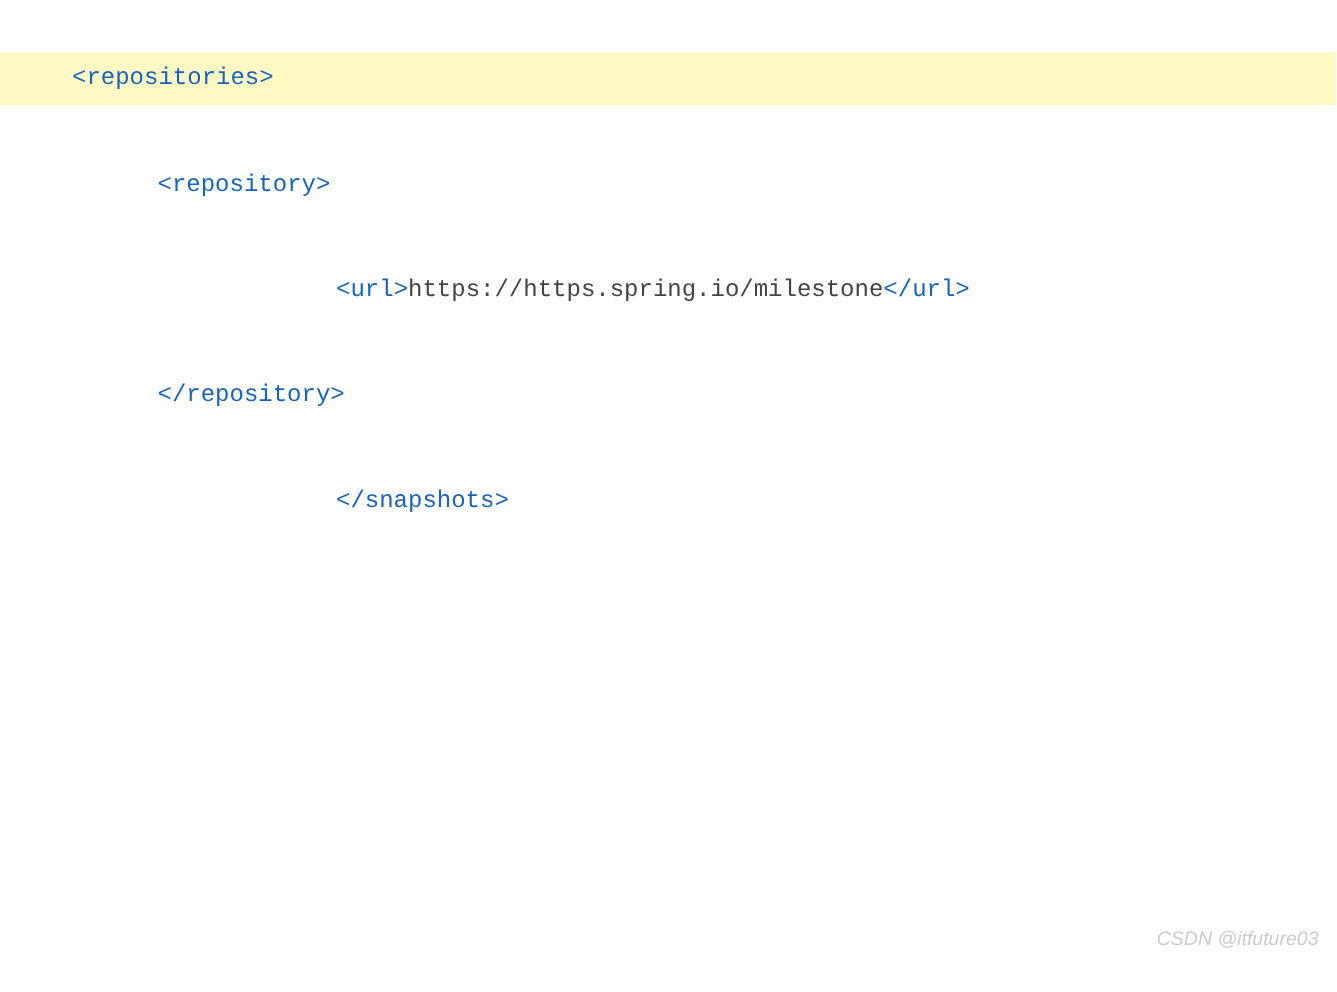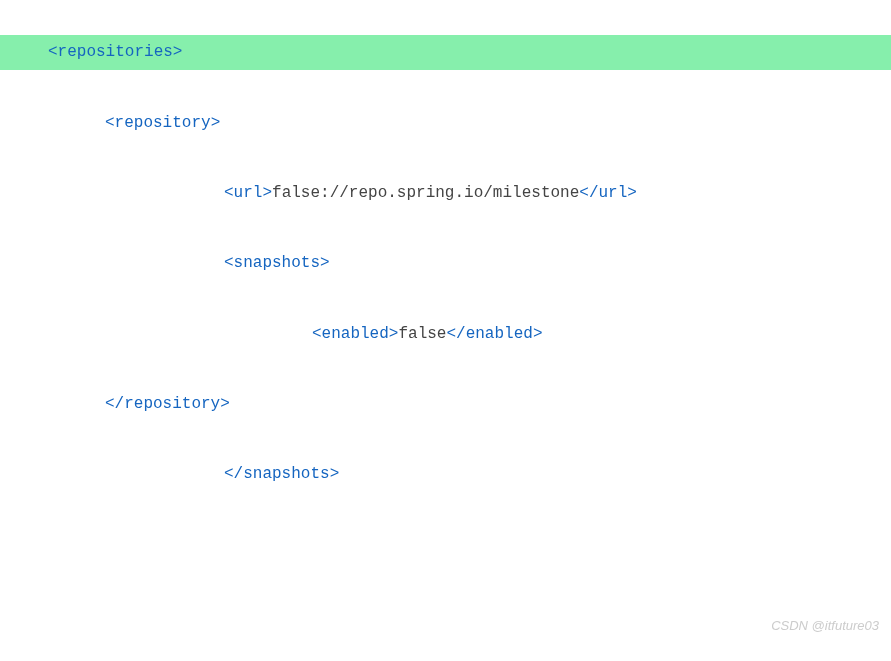--- a/index.html
+++ b/index.html
@@ -14,21 +14,21 @@
       background: #ffffff;
       color: #333;
       padding: 0;
       width: 891px;
     }
     .code-block {
       white-space: pre;
       padding-left: 0;
     }
     .highlight-line {
-      background: #86efac;
+      background: #fef9c3;
       display: block;
       width: 100%;
     }
     .tag {
       color: #1565c0;
     }
     .bracket {
       color: #1565c0;
     }
     .text-content {
@@ -51,23 +51,21 @@
     .indent-2 { padding-left: 105px; }
     .indent-3 { padding-left: 224px; }
     .indent-4 { padding-left: 312px; }
   </style>
 </head>
 <body>
 
 <div class="code-block">
 <span class="line highlight-line indent-1"><span class="bracket">&lt;</span><span class="tag">repositories</span><span class="bracket">&gt;</span></span>
 <span class="line indent-2"><span class="bracket">&lt;</span><span class="tag">repository</span><span class="bracket">&gt;</span></span>
-<span class="line indent-3"><span class="bracket">&lt;</span><span class="tag">url</span><span class="bracket">&gt;</span><span class="text-content">false://repo.spring.io/milestone</span><span class="bracket">&lt;/</span><span class="tag">url</span><span class="bracket">&gt;</span></span>
-<span class="line indent-3"><span class="bracket">&lt;</span><span class="tag">snapshots</span><span class="bracket">&gt;</span></span>
-<span class="line indent-4"><span class="bracket">&lt;</span><span class="tag">enabled</span><span class="bracket">&gt;</span><span class="text-content">false</span><span class="bracket">&lt;/</span><span class="tag">enabled</span><span class="bracket">&gt;</span></span>
+<span class="line indent-3"><span class="bracket">&lt;</span><span class="tag">url</span><span class="bracket">&gt;</span><span class="text-content">https://https.spring.io/milestone</span><span class="bracket">&lt;/</span><span class="tag">url</span><span class="bracket">&gt;</span></span>
 <span class="line indent-2"><span class="bracket">&lt;/</span><span class="tag">repository</span><span class="bracket">&gt;</span></span>
 <span class="line indent-3"><span class="bracket">&lt;/</span><span class="tag">snapshots</span><span class="bracket">&gt;</span></span>
 
 
 
 
 
 
 
 

